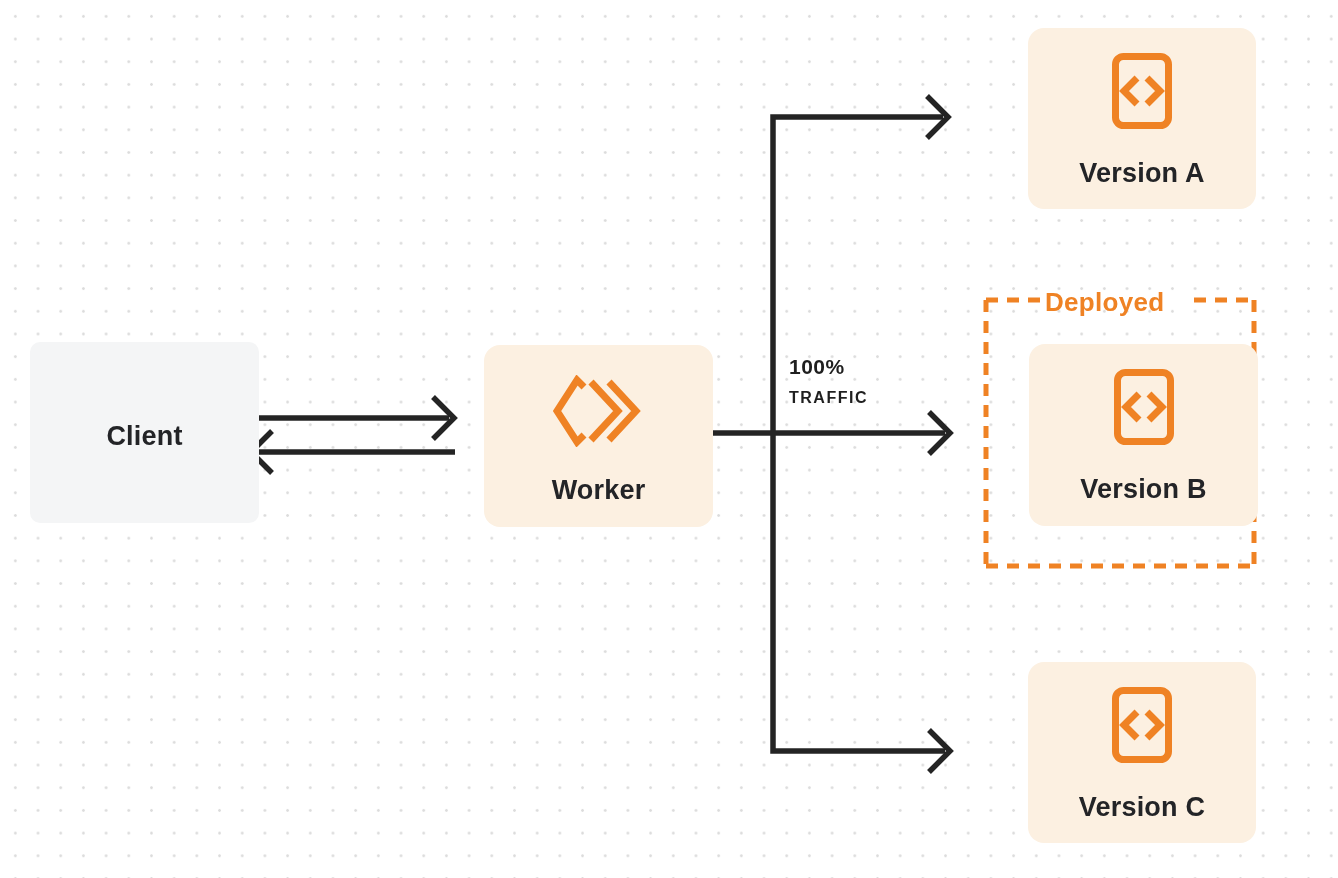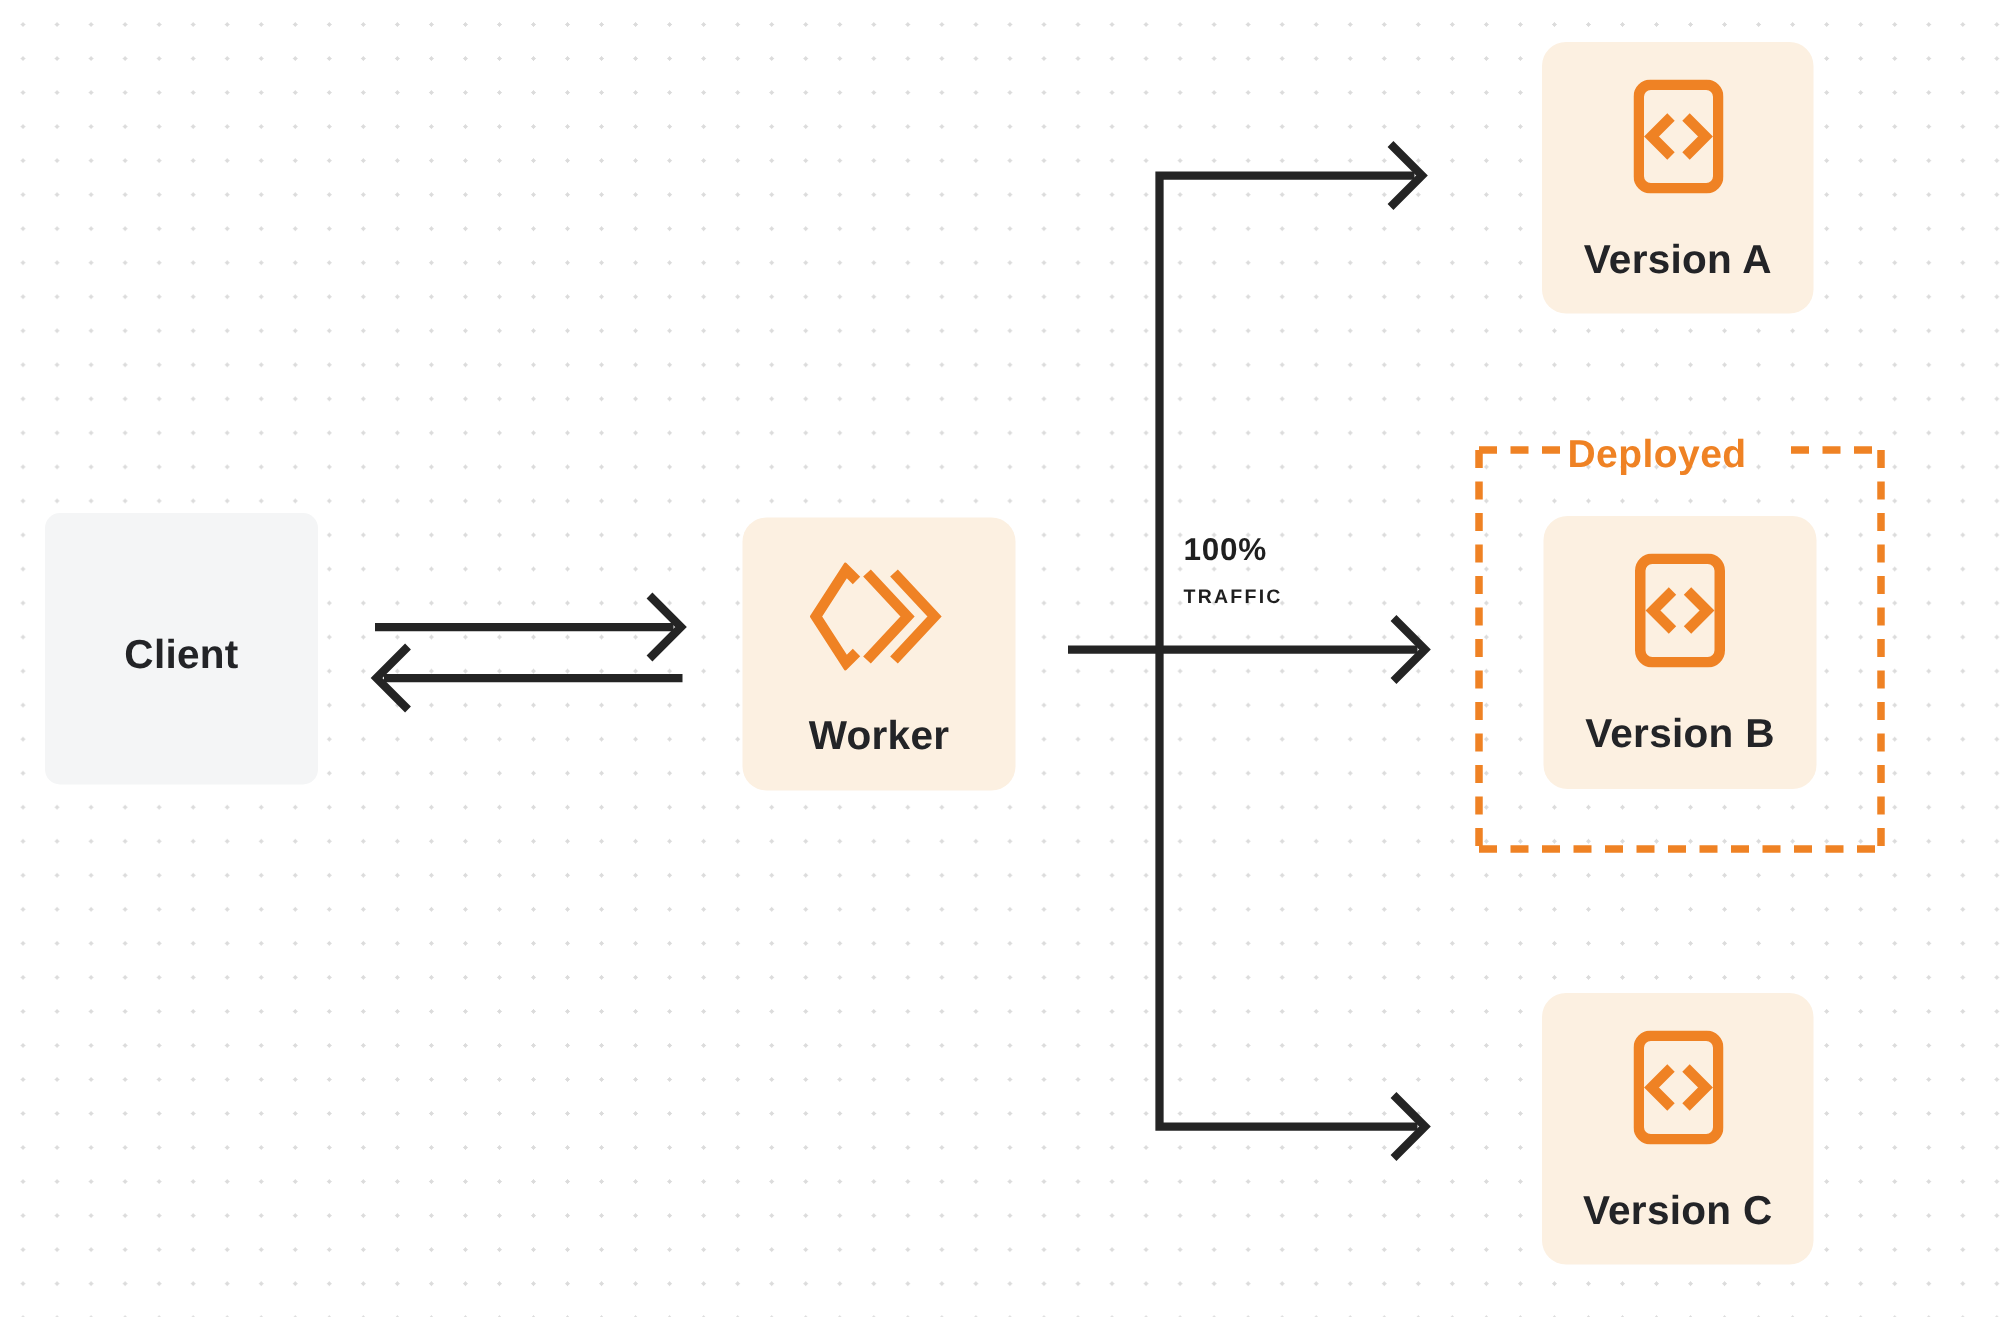--- a/index.html
+++ b/index.html
@@ -14,28 +14,29 @@
     overflow: hidden;
     font-family: "Liberation Sans", sans-serif;
   }
   .connector-layer {
     position: absolute;
     left: 0; top: 0;
     width: 1338px; height: 878px;
   }
   .node {
     position: absolute;
+    padding-left: 47px;
   }
   .node-box {
     position: absolute;
     left: 0; top: 0; right: 0; bottom: 0;
   }
   .node.client  { left: 30px;  top: 342px; width: 182px; height: 181px; }
   .node.client .node-box { background: #f4f5f6; border-radius: 10px; }
-  .node.worker  { left: 495px; top: 345px; width: 182px; height: 182px; }
+  .node.worker  { left: 484px; top: 345px; width: 182px; height: 182px; }
   .node.version-a { left: 1028px; top: 28px;  width: 181px; height: 181px; }
   .node.version-b { left: 1029px; top: 344px; width: 182px; height: 182px; }
   .node.version-c { left: 1028px; top: 662px; width: 181px; height: 181px; }
   .cream .node-box { background: #fcf0e1; border-radius: 16px; }
   .node-label {
     position: absolute;
     top: 130px;
     left: 0;
     width: 100%;
     text-align: center;
@@ -66,21 +67,21 @@
   .traffic-label {
     position: absolute;
     left: 789px;
     top: 352px;
     width: 144px;
     text-align: left;
     color: #1f1f1f;
     font-weight: 700;
   }
   .traffic-line1 { font-size: 21px; line-height: 30px; letter-spacing: 0.5px; }
-  .traffic-line2 { font-size: 13px; line-height: 31px; letter-spacing: 1.5px; }
+  .traffic-line2 { font-size: 16px; line-height: 31px; letter-spacing: 1.5px; }
 </style>
 </head>
 <body>
 
 <div class="canvas">
 
   <svg class="connector-layer" width="1338" height="878" viewBox="0 0 1338 878">
     <g stroke="#242424" stroke-width="5.5" fill="none">
 
       <g>

